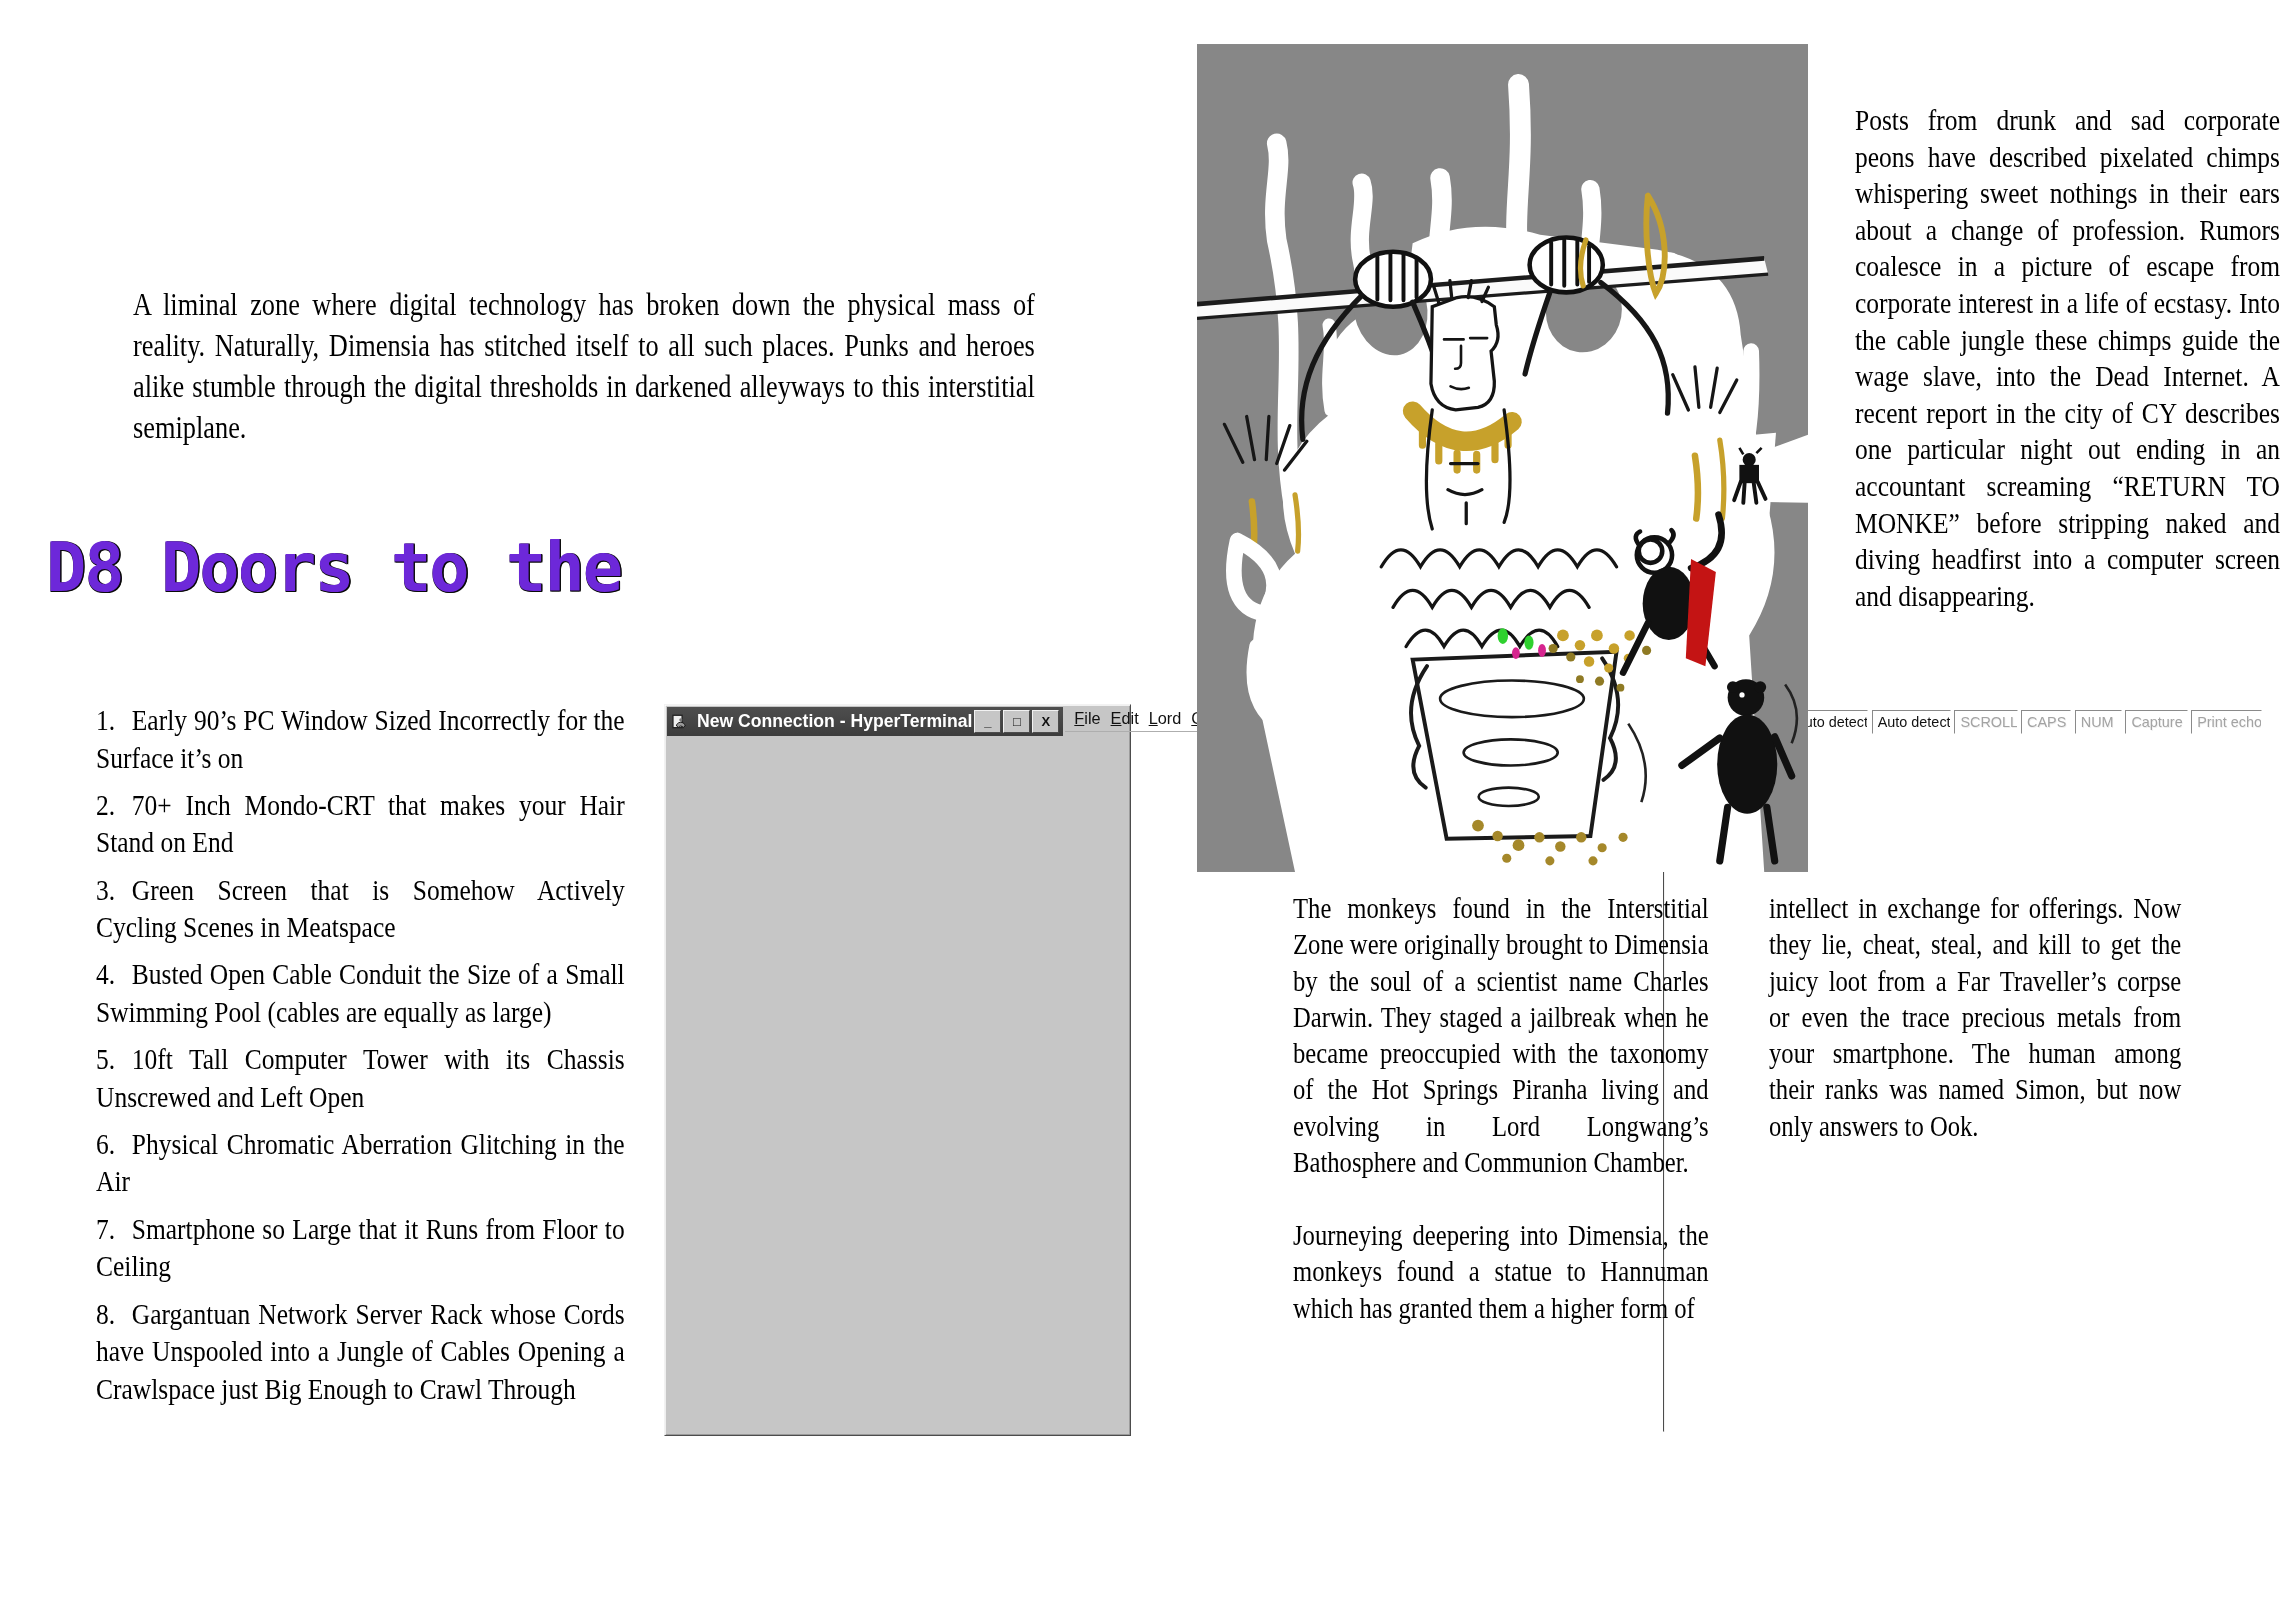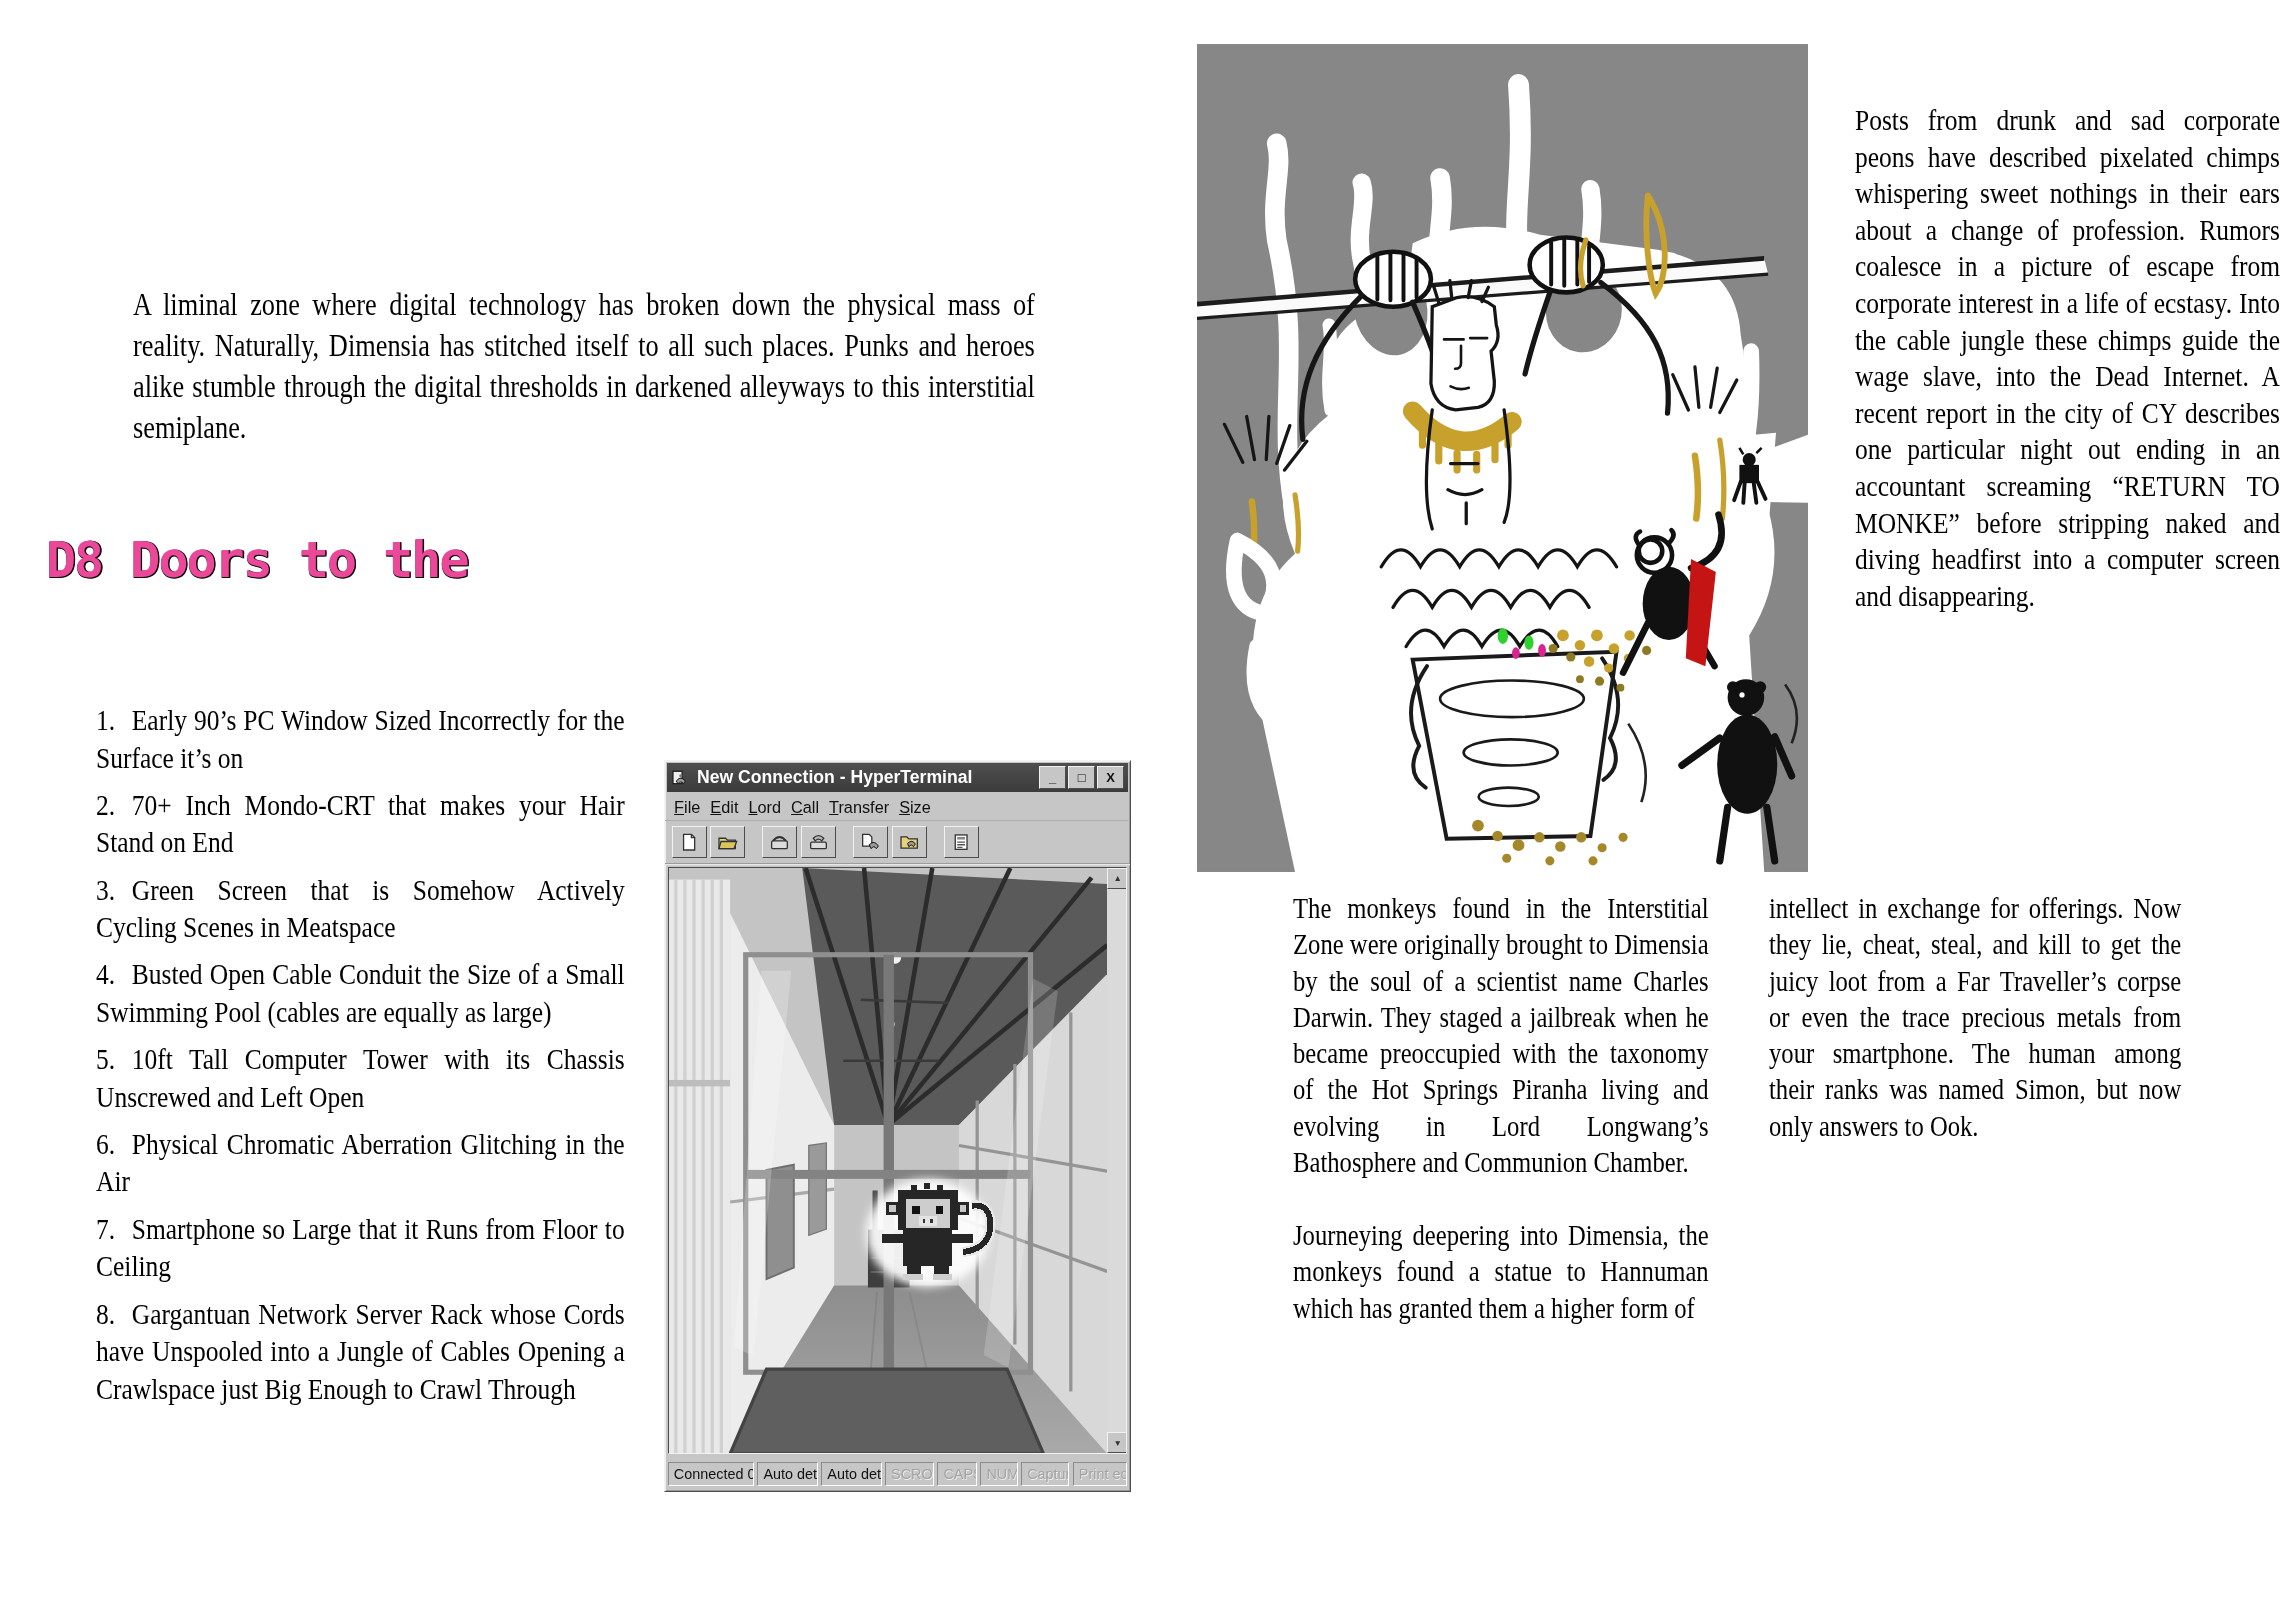--- a/index.html
+++ b/index.html
@@ -5,35 +5,35 @@
   html,body{margin:0;padding:0;background:#ffffff;}
   .page{position:relative;width:2284px;height:1620px;background:#ffffff;overflow:hidden;
         font-family:"Liberation Serif",serif;color:#000;}
   .cond{transform:scaleX(.85);transform-origin:0 0;}
   .just{text-align:justify;}
   .abs{position:absolute;}
 
   
   .intro{left:133px;top:285px;width:1061px;font-size:31px;line-height:1.32;}
   .pixel-title{left:46px;top:537px;font-family:"DejaVu Sans Mono",monospace;font-weight:800;
-      font-size:50px;line-height:.95;letter-spacing:-2px;color:#ec4899;
+      font-size:67px;line-height:.95;letter-spacing:-2px;color:#6d28d9;
       text-shadow:1.3px 0 0 #0a0a0a,0 1.3px 0 #0a0a0a,1.3px 1.3px 0 #0a0a0a;}
   .doors{left:96px;top:701px;width:622px;font-size:30px;line-height:1.25;}
   .door-item{margin-bottom:9.8px;}
   .door-num{margin-right:19.6px;}
   .col-right{left:1855px;top:102px;width:500px;font-size:30px;line-height:1.22;}
   .col-bl{left:1293px;top:890px;width:489px;font-size:29px;line-height:1.25;}
   .col-bl p{margin:0 0 37px 0;}
   .col-br{left:1769px;top:890px;width:485px;font-size:29px;line-height:1.25;}
 
   
-  .win95{left:664px;top:760px;width:465px;height:730px;background:#c6c6c6;
+  .win95{left:664px;top:704px;width:465px;height:730px;background:#c6c6c6;
       border:1.3px solid;border-color:#f2f2f2 #4c4c4c #4c4c4c #f2f2f2;
       box-shadow:inset 0.7px 0.7px 0 #ffffff, inset -0.7px -0.7px 0 #8a8a8a;
-      font-family:"Liberation Sans",sans-serif;display:flex;flex-direction:column;}
+      font-family:"Liberation Sans",sans-serif;display:flex;flex-direction:row;}
   .titlebar{height:29px;margin:2px;background:linear-gradient(#4e4e4e,#3c3c3c);
       display:flex;align-items:center;padding:0 3.9px;color:#fff;}
   .titlebar .t-label{font-size:17.6px;font-weight:bold;margin-left:6.5px;flex:1;
       white-space:nowrap;overflow:hidden;}
   .tb-btn{width:25px;height:21px;background:#c6c6c6;border:1.3px solid;
       border-color:#f2f2f2 #4c4c4c #4c4c4c #f2f2f2;font:bold 13px "Liberation Sans",sans-serif;
       color:#111;display:flex;align-items:center;justify-content:center;margin-left:2px;}
   .menubar{height:26px;display:flex;align-items:center;padding:0 9.1px;gap:10px;
       font-size:16.3px;color:#111;border-bottom:1.3px solid #aeaeae;}
   .menu-item{display:inline-block;}

